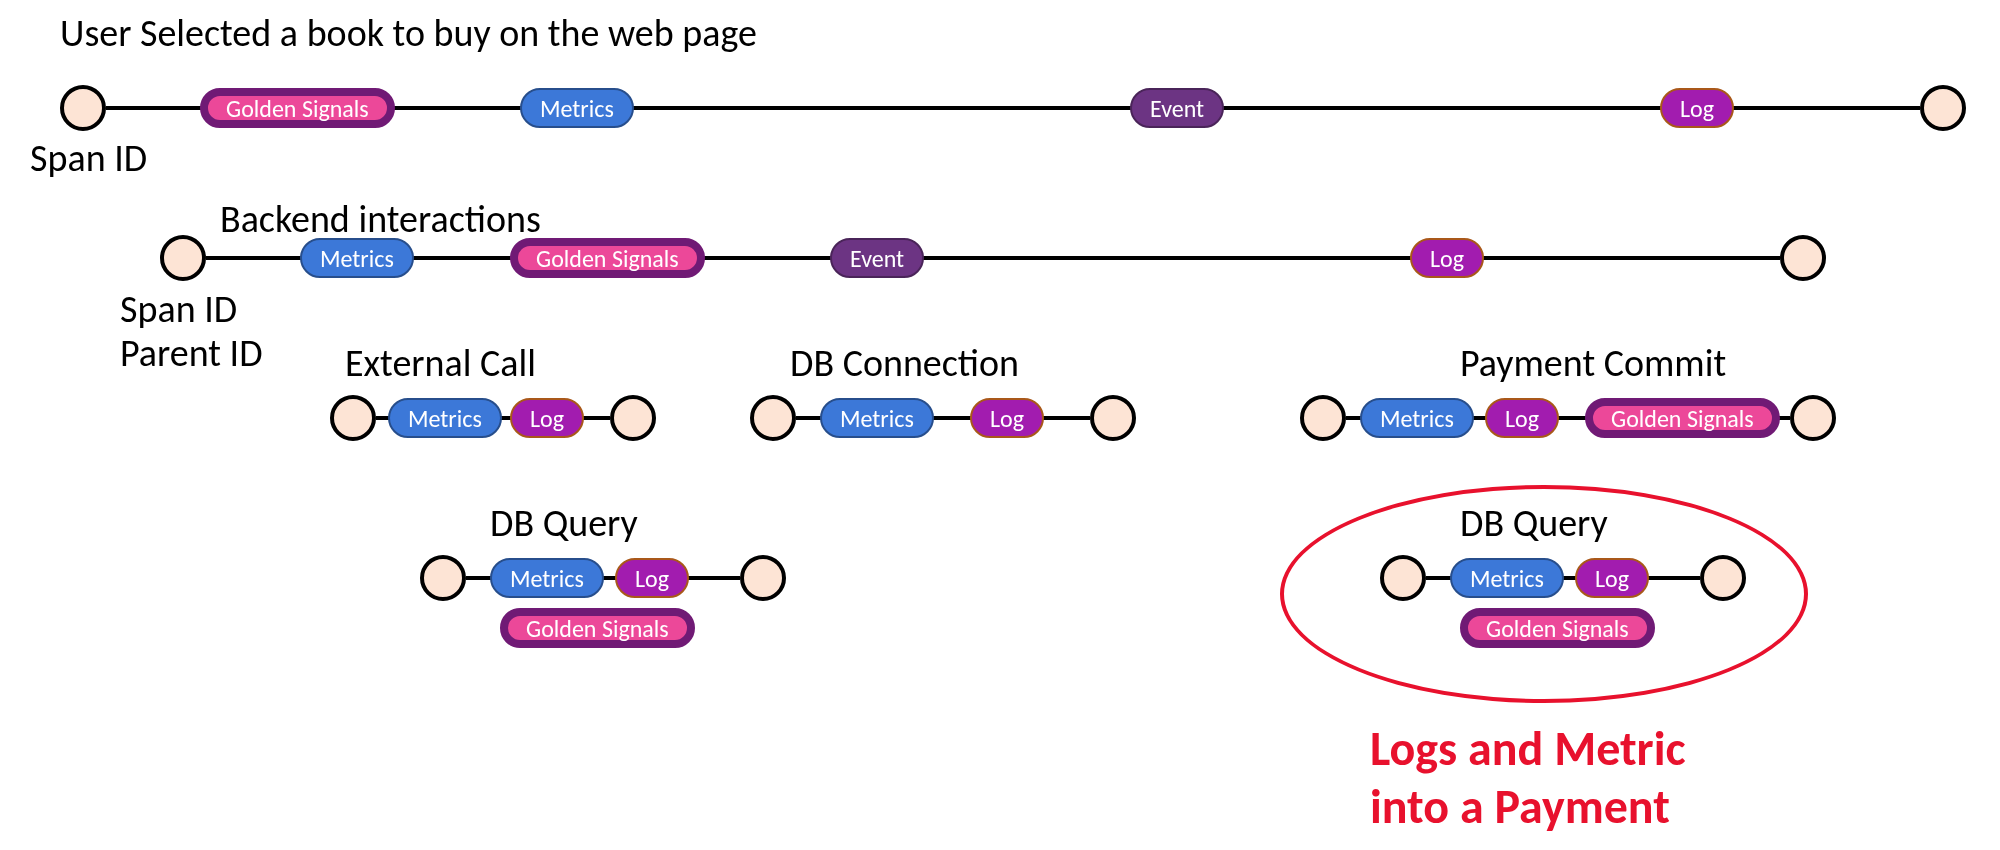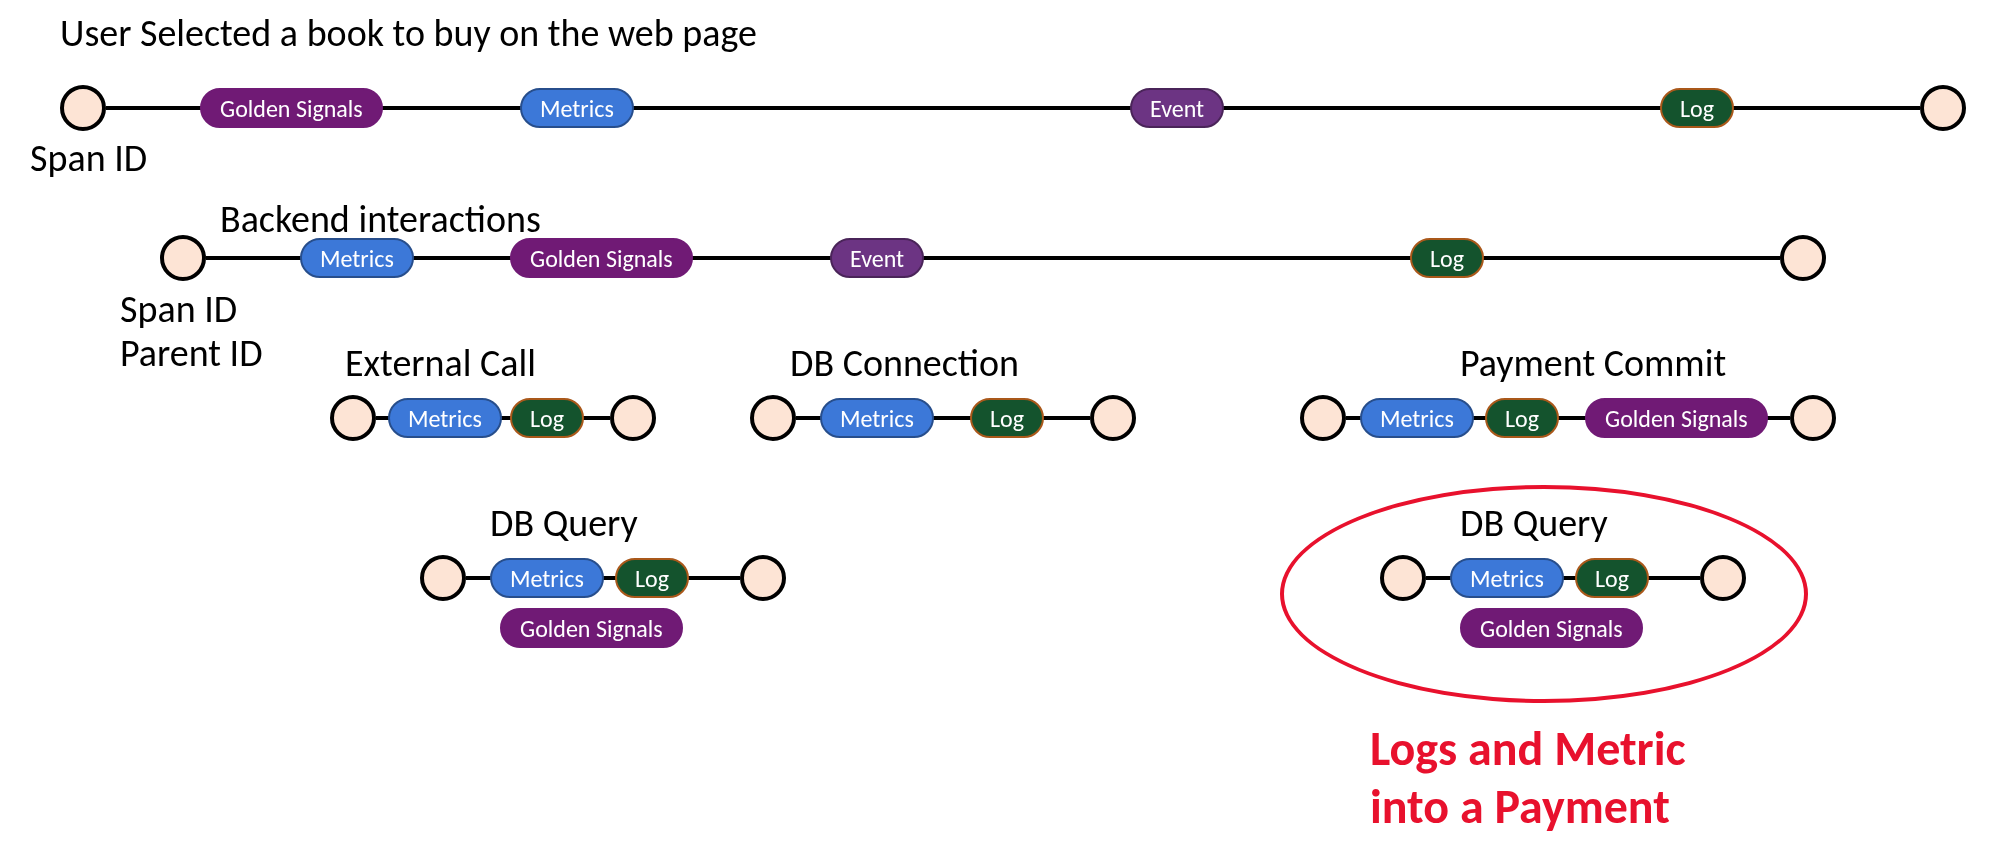--- a/index.html
+++ b/index.html
@@ -46,24 +46,24 @@
     border-radius: 20px;
     display: flex;
     align-items: center;
     justify-content: center;
     font-size: 24px;
     color: #fff;
     box-sizing: border-box;
     padding: 0 18px;
     white-space: nowrap;
   }
-  .pill.green  { background: #701a75; border: 2px solid #701a75; }
+  .pill.green  { background: #ec4899; border: 8px solid #701a75; }
   .pill.blue   { background: #3C78D8; border: 2px solid #274e8c; }
   .pill.purple { background: #6C3483; border: 2px solid #4a2459; }
-  .pill.orange { background: #14532d; border: 2px solid #a9581a; }
+  .pill.orange { background: #a21caf; border: 2px solid #a9581a; }
 
   .callout-ellipse {
     position: absolute;
     border: 4px solid #E8112D;
     border-radius: 50%;
     background: transparent;
   }
   .callout-text {
     position: absolute;
     color: #E8112D;

